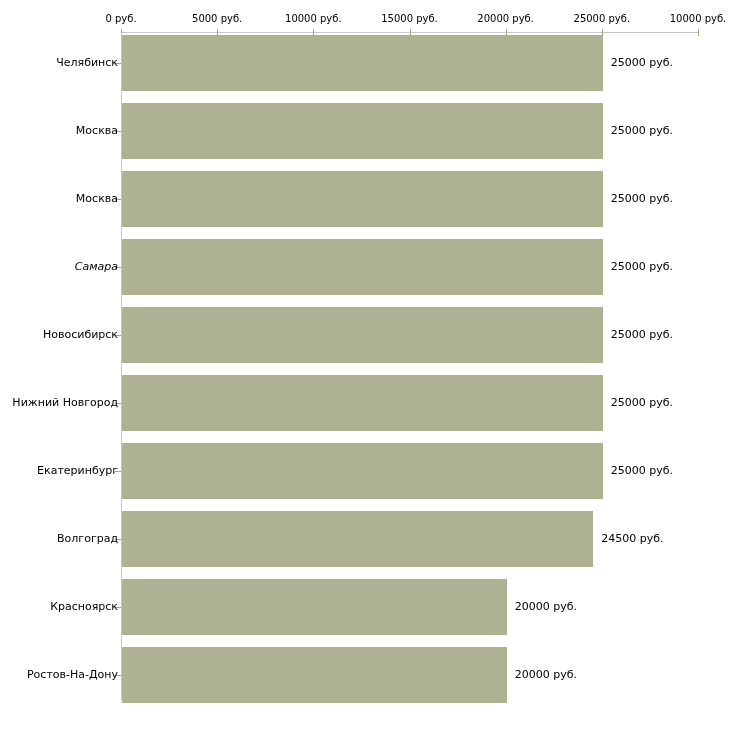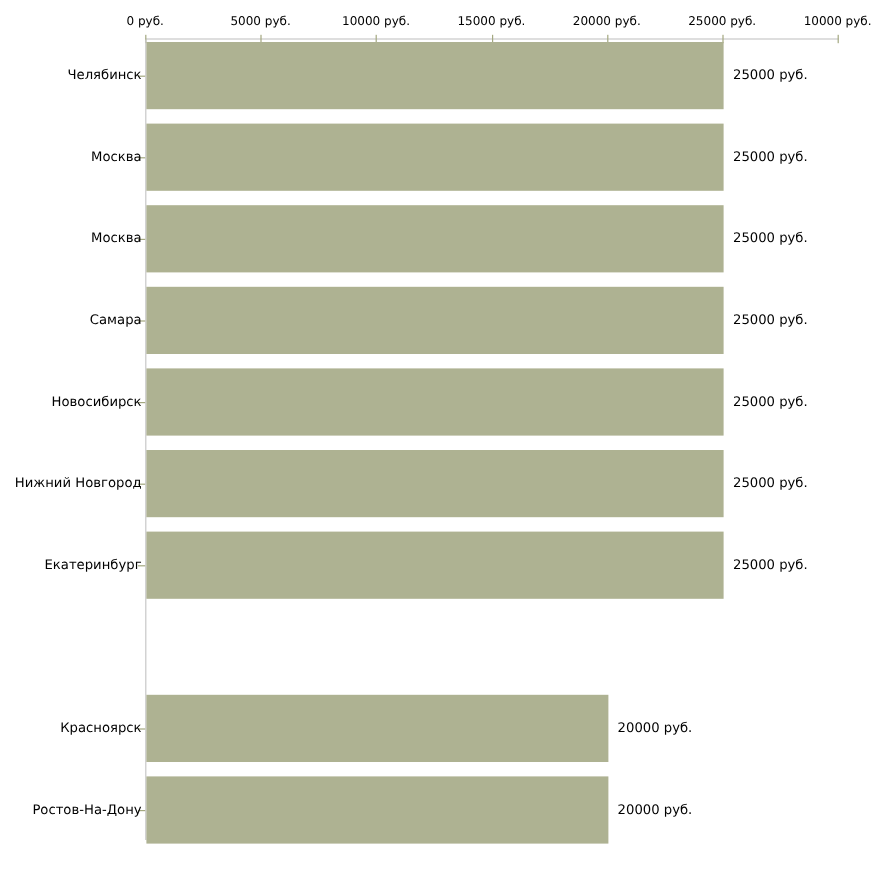--- a/index.html
+++ b/index.html
@@ -150,41 +150,47 @@
       </div>
       <div class="bar-row" style="top: 171px; height: 56px;">
         <div class="bar" title="Москва: 25000 руб." style="width: 480.833px; background: rgb(174, 178, 146);"></div>
         <div class="cat-tick" style="top: 28px;"></div>
         <div class="cat-label" style="top: 22px;">Москва</div>
         <div class="val-label" style="left: 610.833px; top: 22px;">25000 руб.</div>
       </div>
       <div class="bar-row" style="top: 239px; height: 56px;">
         <div class="bar" title="Самара: 25000 руб." style="width: 480.833px; background: rgb(174, 178, 146);"></div>
         <div class="cat-tick" style="top: 28px;"></div>
-        <div class="cat-label" style="top: 22px;">Самара</div>
+        <div class="cat-label" style="top: 22px; font-style: italic;">Самара</div>
         <div class="val-label" style="left: 610.833px; top: 22px;">25000 руб.</div>
       </div>
       <div class="bar-row" style="top: 307px; height: 42px;">
         <div class="bar" title="Новосибирск: 25000 руб." style="width: 480.833px; background: rgb(174, 178, 146);"></div>
         <div class="cat-tick" style="top: 28px;"></div>
         <div class="cat-label" style="top: 22px;">Новосибирск</div>
         <div class="val-label" style="left: 610.833px; top: 22px;">25000 руб.</div>
       </div>
       <div class="bar-row" style="top: 375px; height: 40px;">
         <div class="bar" title="Нижний Новгород: 25000 руб." style="width: 480.833px; background: rgb(174, 178, 146);"></div>
         <div class="cat-tick" style="top: 28px;"></div>
         <div class="cat-label" style="top: 22px;">Нижний Новгород</div>
         <div class="val-label" style="left: 610.833px; top: 22px;">25000 руб.</div>
       </div>
       <div class="bar-row" style="top: 443px; height: 56px;">
         <div class="bar" title="Екатеринбург: 25000 руб." style="width: 480.833px; background: rgb(174, 178, 146);"></div>
         <div class="cat-tick" style="top: 28px;"></div>
         <div class="cat-label" style="top: 22px;">Екатеринбург</div>
         <div class="val-label" style="left: 610.833px; top: 22px;">25000 руб.</div>
       </div>
+      <div class="bar-row" style="top: 511px; height: 56px;">
+        <div class="bar" title="Волгоград: 24500 руб." style="width: 471.217px; background: rgb(174, 178, 146);"></div>
+        <div class="cat-tick" style="top: 28px;"></div>
+        <div class="cat-label" style="top: 22px;">Волгоград</div>
+        <div class="val-label" style="left: 601.217px; top: 22px;">24500 руб.</div>
+      </div>
       <div class="bar-row" style="top: 579px; height: 44px;">
         <div class="bar" title="Красноярск: 20000 руб." style="width: 384.667px; background: rgb(174, 178, 146);"></div>
         <div class="cat-tick" style="top: 28px;"></div>
         <div class="cat-label" style="top: 22px;">Красноярск</div>
         <div class="val-label" style="left: 514.667px; top: 22px;">20000 руб.</div>
       </div>
       <div class="bar-row" style="top: 647px; height: 56px;">
         <div class="bar" title="Ростов-На-Дону: 20000 руб." style="width: 384.667px; background: rgb(174, 178, 146);"></div>
         <div class="cat-tick" style="top: 28px;"></div>
         <div class="cat-label" style="top: 22px;">Ростов-На-Дону</div>

